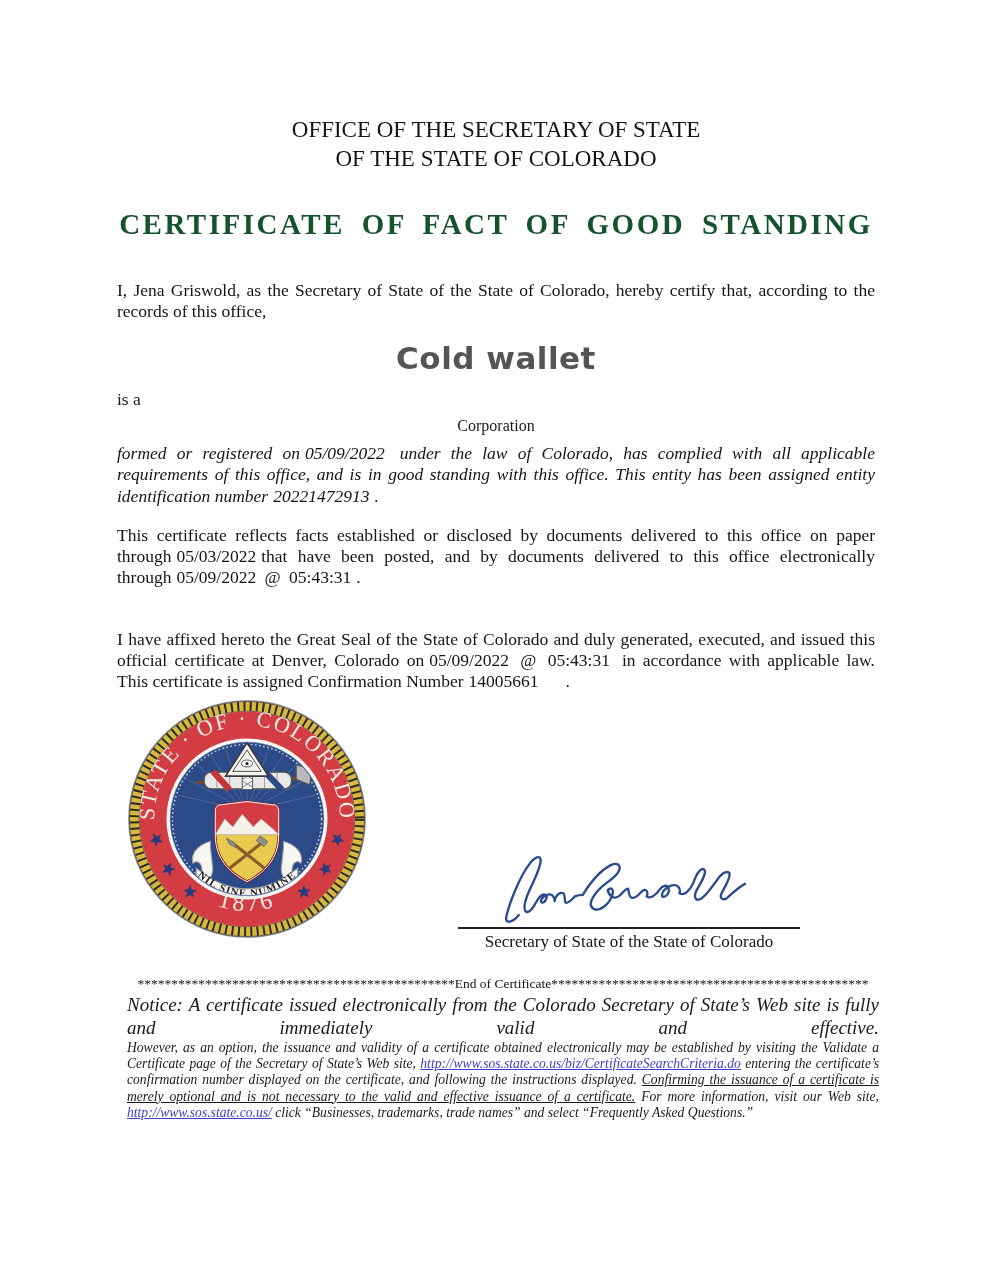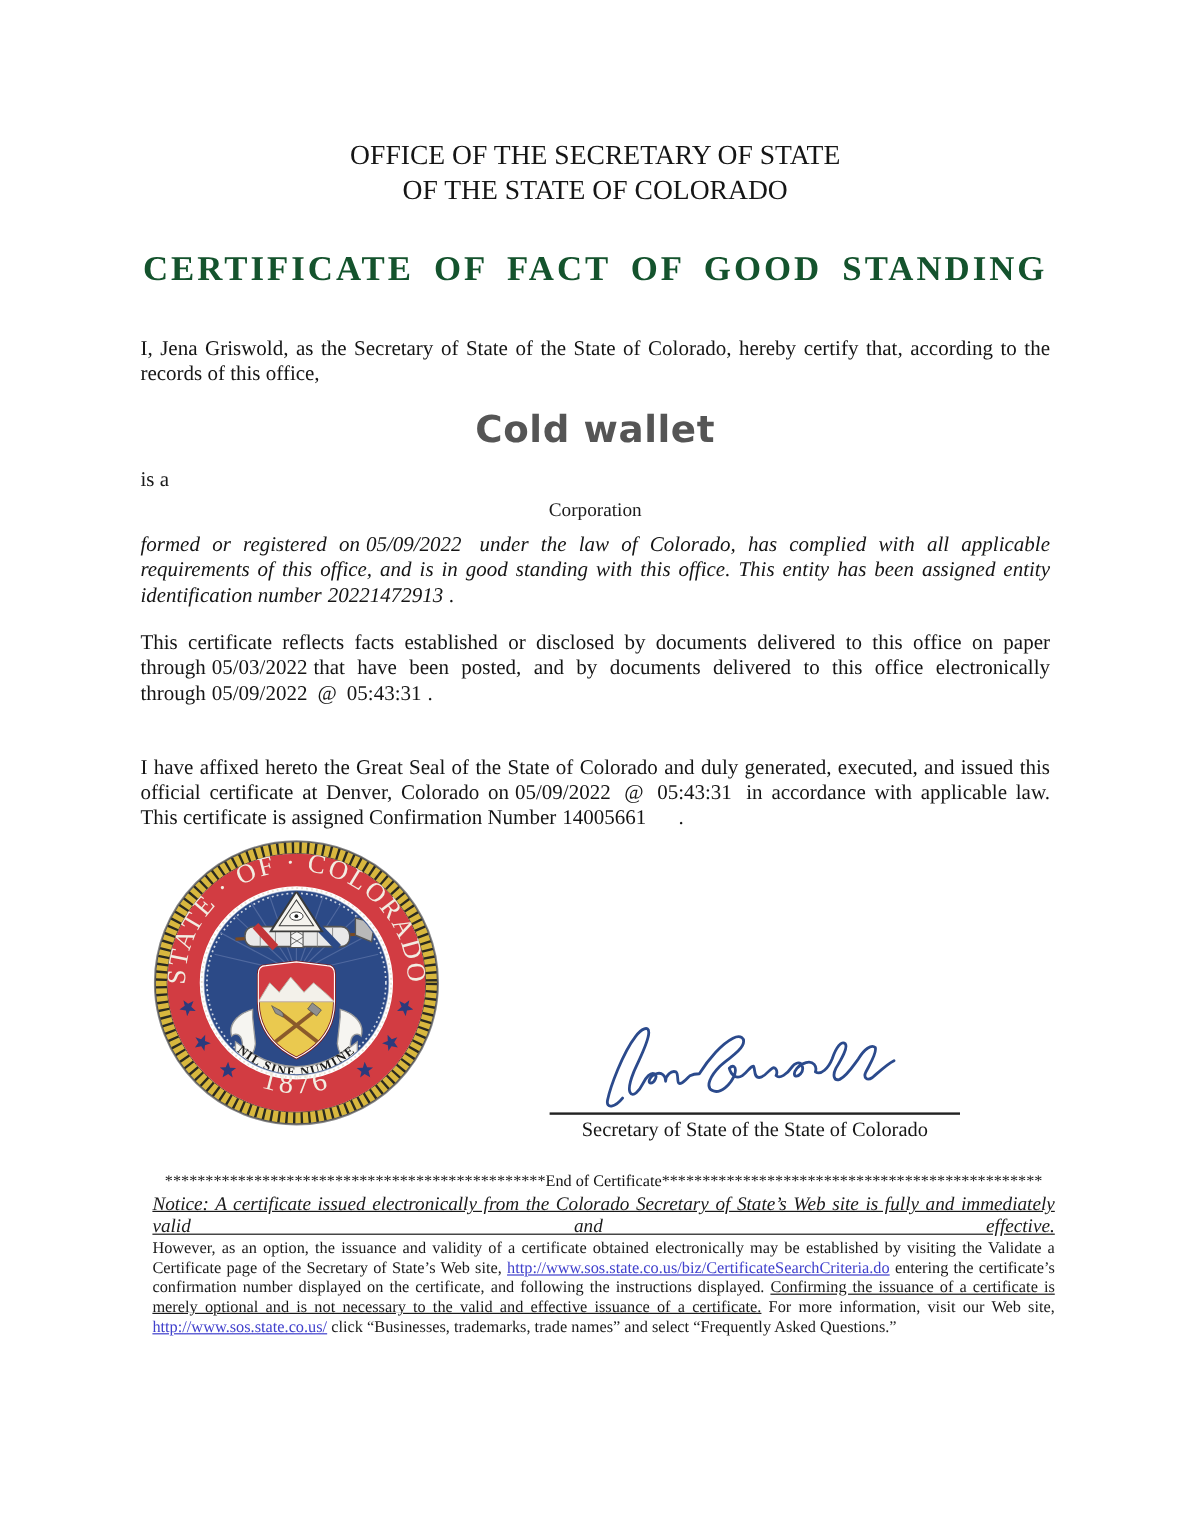--- a/index.html
+++ b/index.html
@@ -32,23 +32,23 @@
   .seal-svg { position:absolute; left:128px; top:697px; width:238px; height:244px; }
 
   .sig-block { position:absolute; left:458px; top:848px; width:342px; }
   .sig-svg { display:block; width:340px; height:78px; }
   .sig-line { border-top:2px solid #222; margin-top:1px; }
   .sig-caption { margin-top:3px; text-align:center; font-size:17px; color:#151515; }
   .sr-only { position:absolute; width:1px; height:1px; overflow:hidden; clip:rect(0 0 0 0); }
 
   .footer { position:absolute; left:127px; top:976px; width:752px; }
   .end-line { font-size:13.5px; text-align:center; white-space:nowrap; overflow:hidden; color:#111; }
-  .notice-first { font-style:italic; font-size:16px; line-height:1.2; text-align:justify;
-                  text-align-last:justify; text-decoration:underline; margin-top:2px; }
-  .notice-rest { font-size:13.6px; line-height:1.2; text-align:justify; }
+  .notice-first { font-style:italic; font-size:19px; line-height:1.2; text-align:justify;
+                  text-align-last:justify; margin-top:2px; }
+  .notice-rest { font-style:italic; font-size:13.6px; line-height:1.2; text-align:justify; }
   .u { text-decoration:underline; }
   .link { color:#4040cc; text-decoration:underline; cursor:pointer; }
 </style>
 </head>
 <body>
 
 <div class="page">
 
   <div class="content">
     <div class="office-header">

